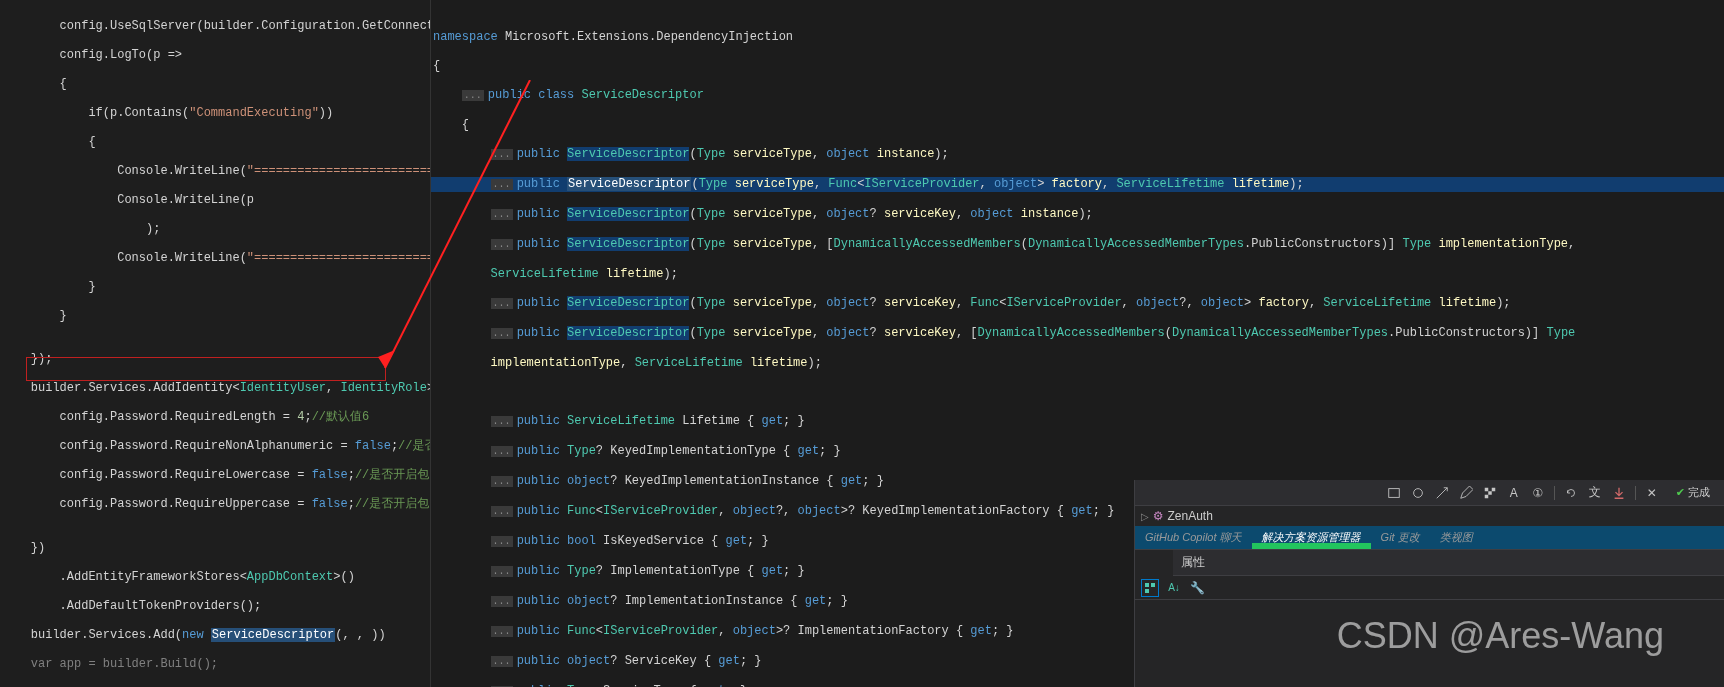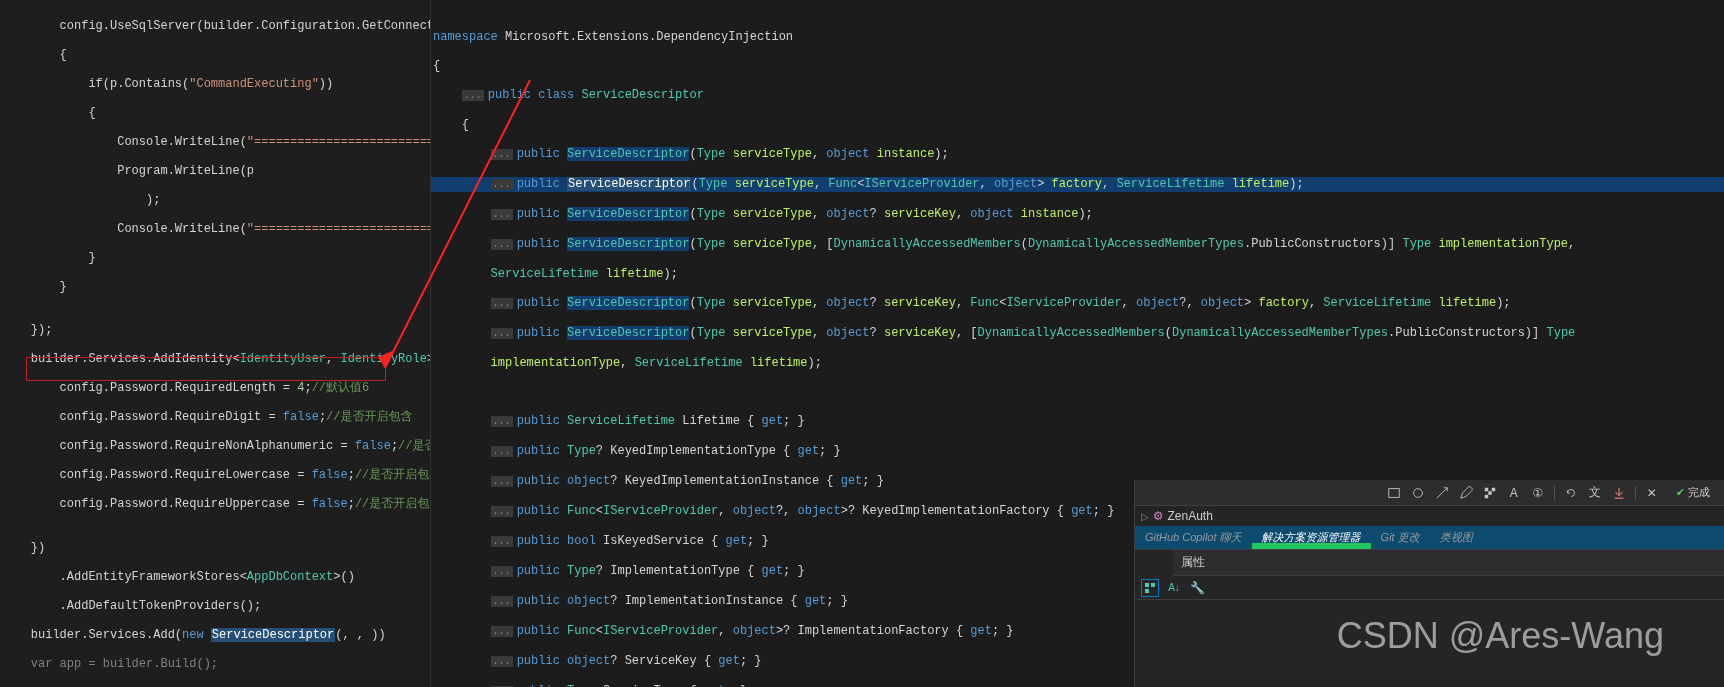--- a/index.html
+++ b/index.html
@@ -52,21 +52,21 @@
   position: relative;
   white-space: pre;
   line-height: 14.5px;
 }
 .code-line { display: block; padding-left: 2px; }
 .kw { color: #569cd6; }
 .type { color: #4ec9b0; }
 .str { color: #ce9178; }
 .com { color: #6a9955; }
 .num { color: #b5cea8; }
-.param { color: #bef264; }
+.param { color: #fef9c3; }
 .faded { color: #808080; }
 .highlight-sel { background: #264f78; color: #fff; padding: 0 1px; }
 .highlight-match { background: #113d6f; }
 .red-box {
   position: absolute;
   border: 1px solid #c02020;
   pointer-events: none;
 }
 .red-arrow {
   position: absolute;
@@ -191,34 +191,34 @@
 <div class="tab-bar">
   <div class="tab">
     <span style="color:#c586c0;">⚙</span> <span>WebAPI004.Program</span>
   </div>
 </div>
 
 <div class="main">
 
 <div class="editor-left">
 <span class="code-line"><span>        config.UseSqlServer(builder.Configuration.GetConnect</span></span>
+<span class="code-line"><span>        config.LogTo(p =&gt;</span></span>
 <span class="code-line"><span>        {</span></span>
 <span class="code-line"><span>            if(p.Contains(</span><span class="str">"CommandExecuting"</span><span>))</span></span>
 <span class="code-line"><span>            {</span></span>
 <span class="code-line"><span>                Console.WriteLine(</span><span class="str">"==========================="</span></span>
-<span class="code-line"><span>                Program.WriteLine(p</span></span>
+<span class="code-line"><span>                Console.WriteLine(p</span></span>
 <span class="code-line"><span>                    );</span></span>
 <span class="code-line"><span>                Console.WriteLine(</span><span class="str">"==========================="</span></span>
 <span class="code-line"><span>            }</span></span>
 <span class="code-line"><span>        }</span></span>
 <span class="code-line"><span></span></span>
 <span class="code-line"><span>    });</span></span>
 <span class="code-line"><span>    builder.Services.AddIdentity&lt;</span><span class="type">IdentityUser</span><span>, </span><span class="type">IdentityRole</span><span>&gt;</span></span>
 <span class="code-line"><span>        config.Password.RequiredLength = </span><span class="num">4</span><span>;</span><span class="com">//默认值6</span></span>
-<span class="code-line"><span>        config.Password.RequireDigit = </span><span class="kw">false</span><span>;</span><span class="com">//是否开启包含</span></span>
 <span class="code-line"><span>        config.Password.RequireNonAlphanumeric = </span><span class="kw">false</span><span>;</span><span class="com">//是否</span></span>
 <span class="code-line"><span>        config.Password.RequireLowercase = </span><span class="kw">false</span><span>;</span><span class="com">//是否开启包</span></span>
 <span class="code-line"><span>        config.Password.RequireUppercase = </span><span class="kw">false</span><span>;</span><span class="com">//是否开启包</span></span>
 <span class="code-line"><span></span></span>
 <span class="code-line"><span>    })</span></span>
 <span class="code-line"><span>        .AddEntityFrameworkStores&lt;</span><span class="type">AppDbContext</span><span>&gt;()</span></span>
 <span class="code-line"><span>        .AddDefaultTokenProviders();</span></span>
 <span class="code-line"><span>    builder.Services.Add(</span><span class="kw">new</span><span> </span><span class="highlight-sel">ServiceDescriptor</span><span>(, , ))</span></span>
 <span class="code-line faded"><span>    var app = builder.Build();</span></span>
 <span class="code-line"><span></span></span>

